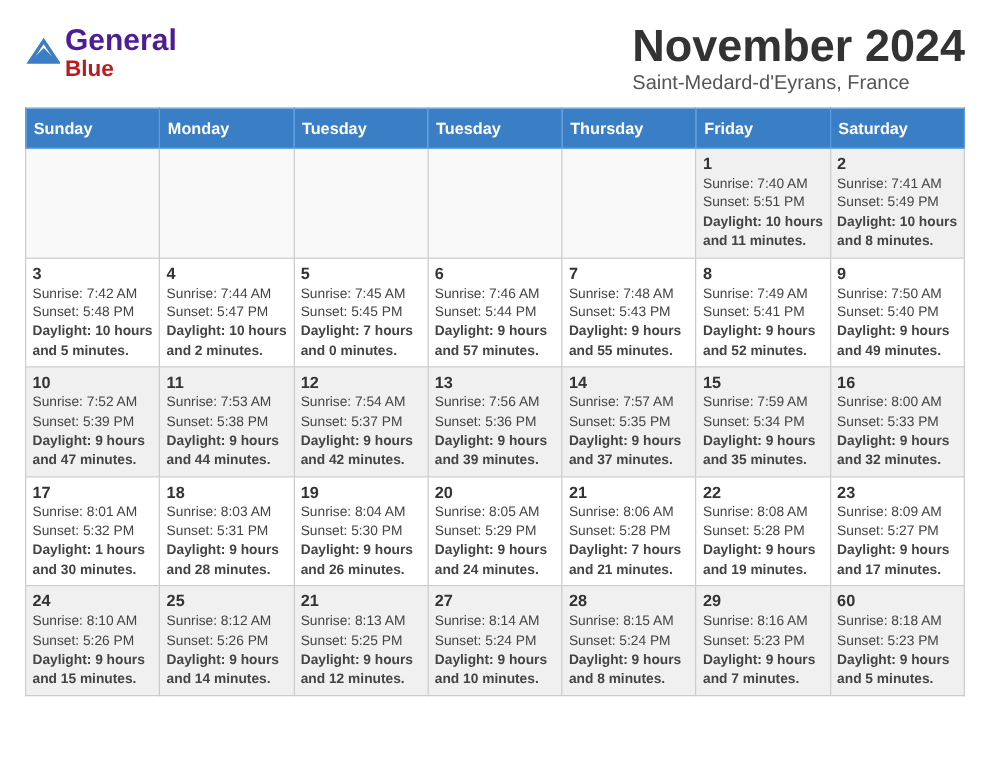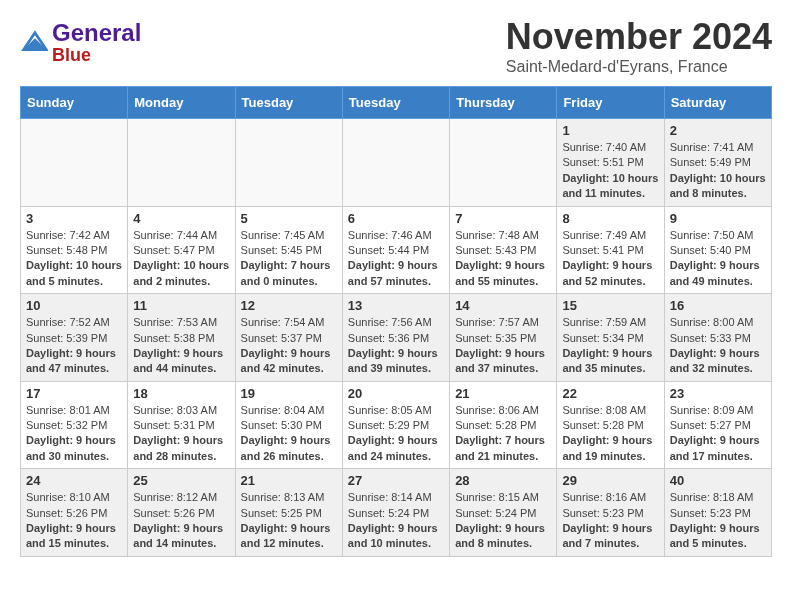--- a/index.html
+++ b/index.html
@@ -196,21 +196,21 @@
           <div class="cell-text">Sunrise: 7:59 AM<br>Sunset: 5:34 PM<br><b>Daylight: 9 hours and 35 minutes.</b></div>
         </td>
         <td class="cell-shaded">
           <span class="day-number">16</span>
           <div class="cell-text">Sunrise: 8:00 AM<br>Sunset: 5:33 PM<br><b>Daylight: 9 hours and 32 minutes.</b></div>
         </td>
       </tr>
       <tr>
         <td>
           <span class="day-number">17</span>
-          <div class="cell-text">Sunrise: 8:01 AM<br>Sunset: 5:32 PM<br><b>Daylight: 9 hours and 30 minutes.</b></div>
+          <div class="cell-text">Sunrise: 8:01 AM<br>Sunset: 5:32 PM<br><b>Daylight: 1 hours and 30 minutes.</b></div>
         </td>
         <td>
           <span class="day-number">18</span>
           <div class="cell-text">Sunrise: 8:03 AM<br>Sunset: 5:31 PM<br><b>Daylight: 9 hours and 28 minutes.</b></div>
         </td>
         <td>
           <span class="day-number">19</span>
           <div class="cell-text">Sunrise: 8:04 AM<br>Sunset: 5:30 PM<br><b>Daylight: 9 hours and 26 minutes.</b></div>
         </td>
         <td>
@@ -249,18 +249,18 @@
         </td>
         <td class="cell-shaded">
           <span class="day-number">28</span>
           <div class="cell-text">Sunrise: 8:15 AM<br>Sunset: 5:24 PM<br><b>Daylight: 9 hours and 8 minutes.</b></div>
         </td>
         <td class="cell-shaded">
           <span class="day-number">29</span>
           <div class="cell-text">Sunrise: 8:16 AM<br>Sunset: 5:23 PM<br><b>Daylight: 9 hours and 7 minutes.</b></div>
         </td>
         <td class="cell-shaded">
-          <span class="day-number">40</span>
+          <span class="day-number">60</span>
           <div class="cell-text">Sunrise: 8:18 AM<br>Sunset: 5:23 PM<br><b>Daylight: 9 hours and 5 minutes.</b></div>
         </td>
       </tr>
     </tbody>
 </table>
 
 </body></html>

